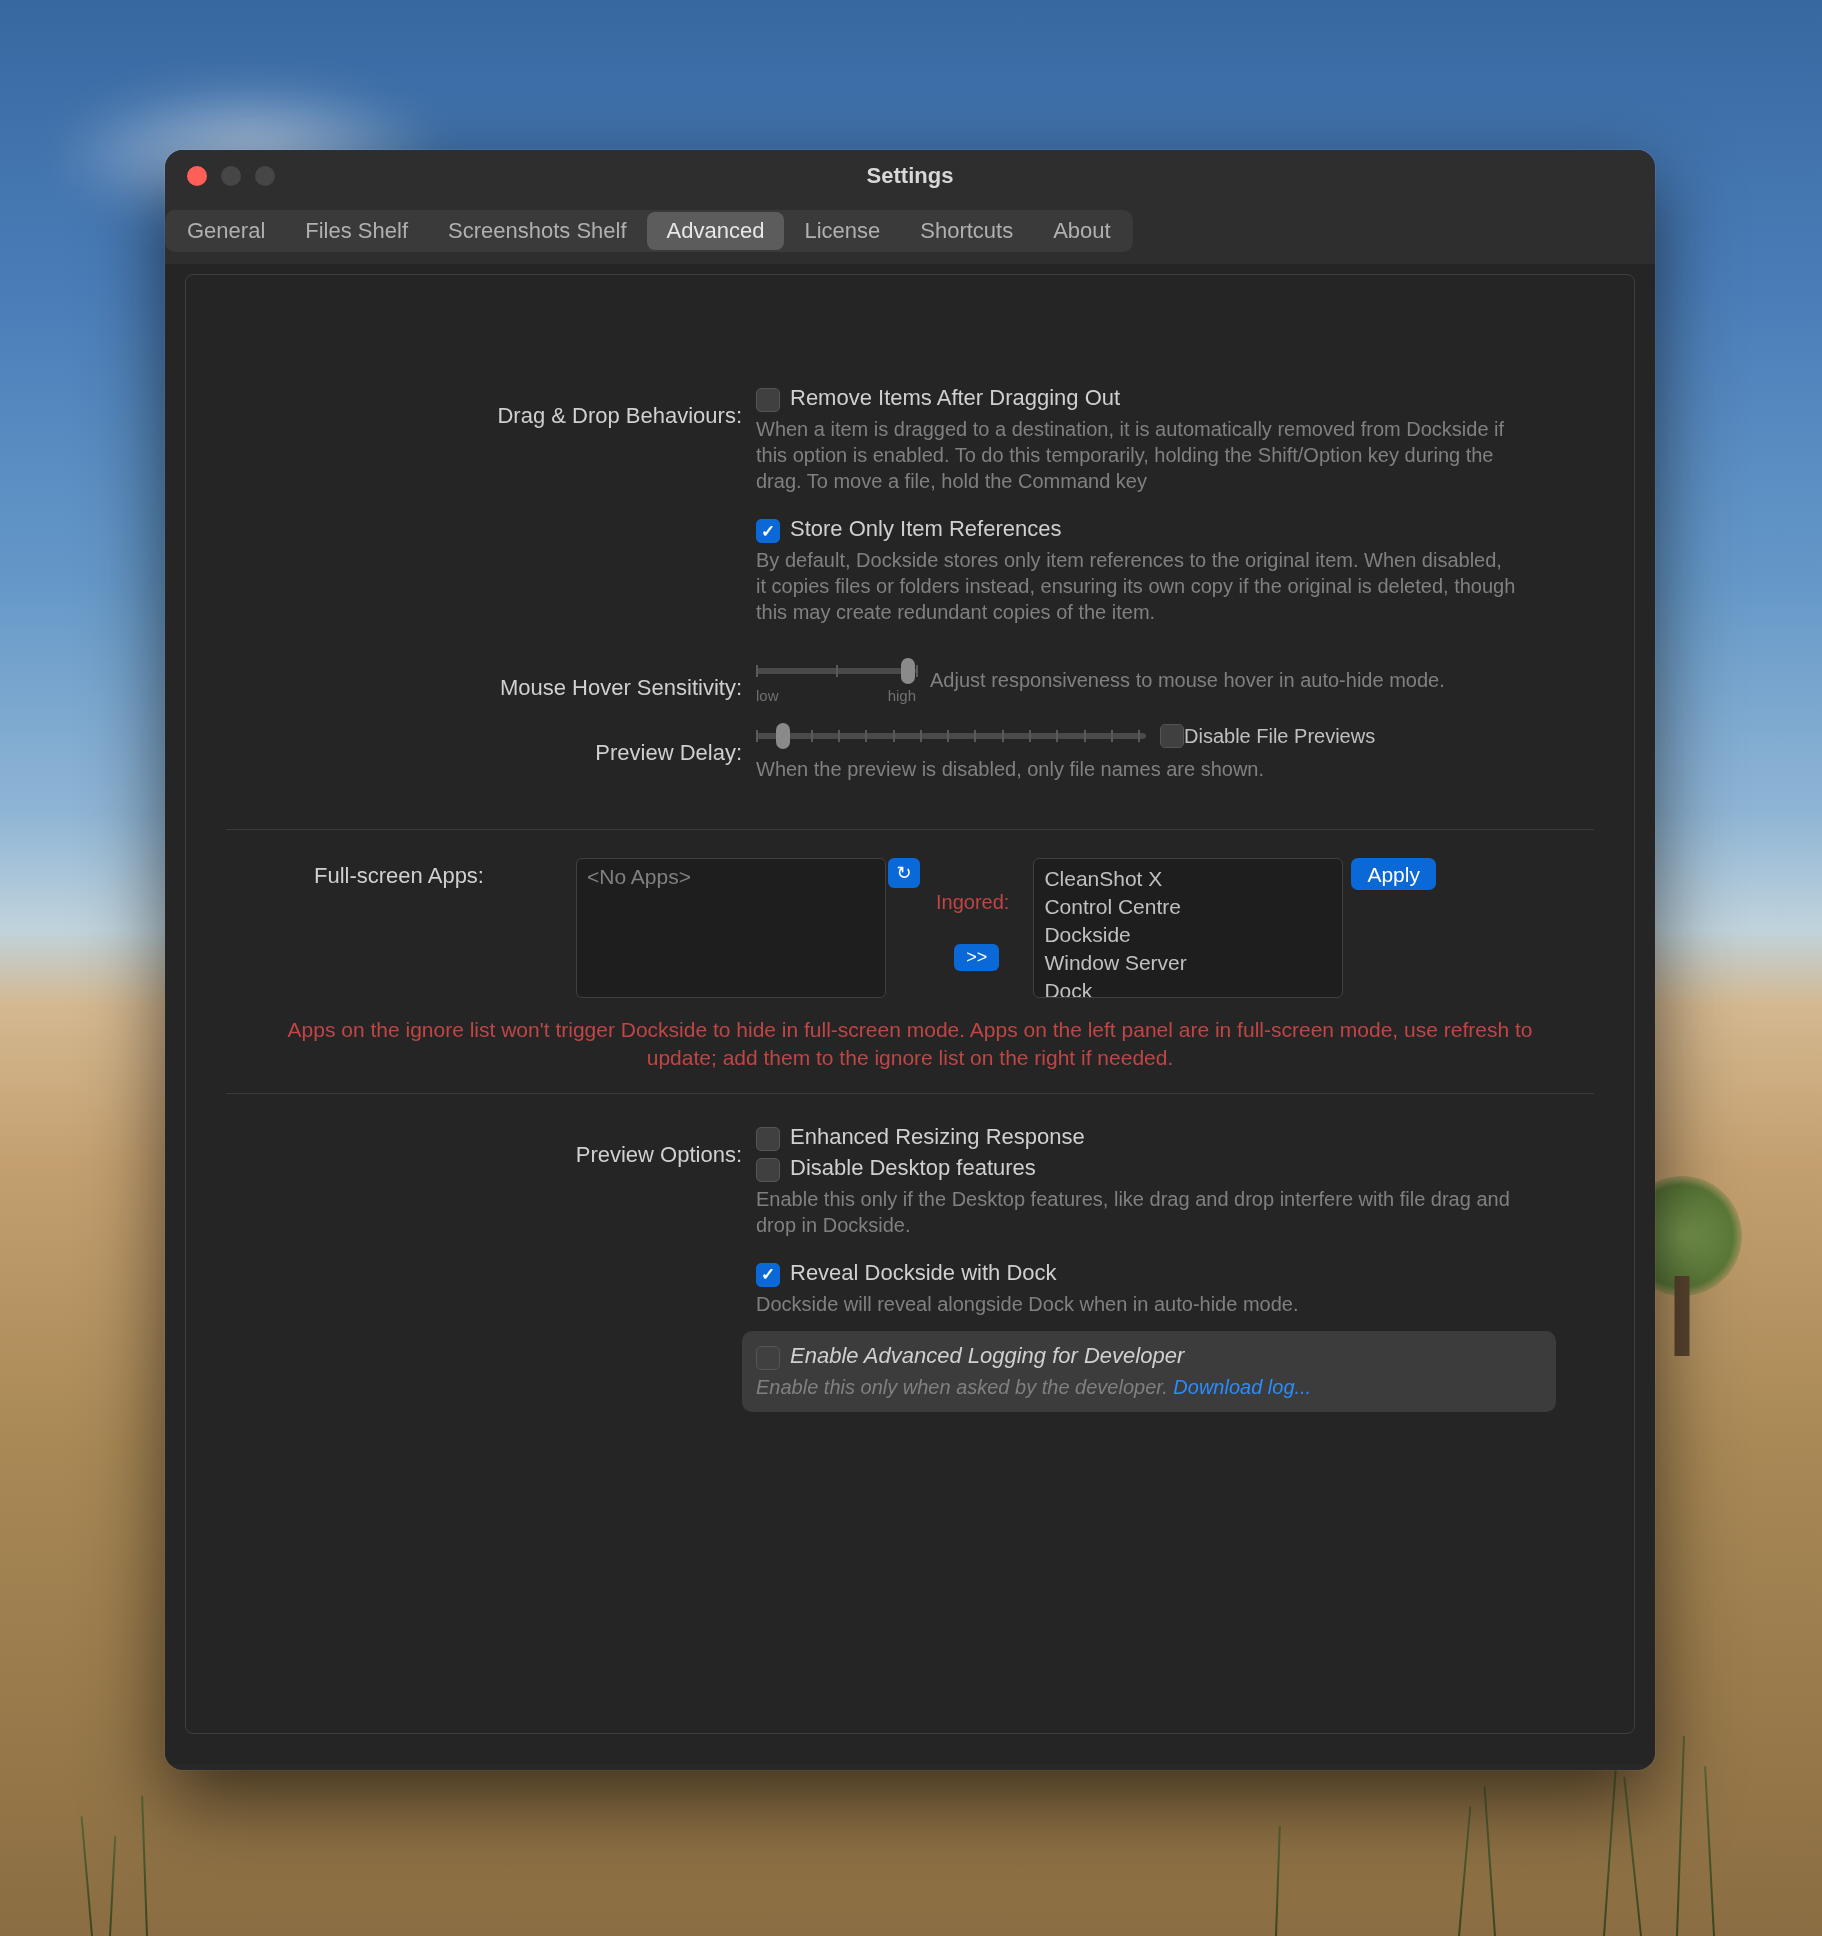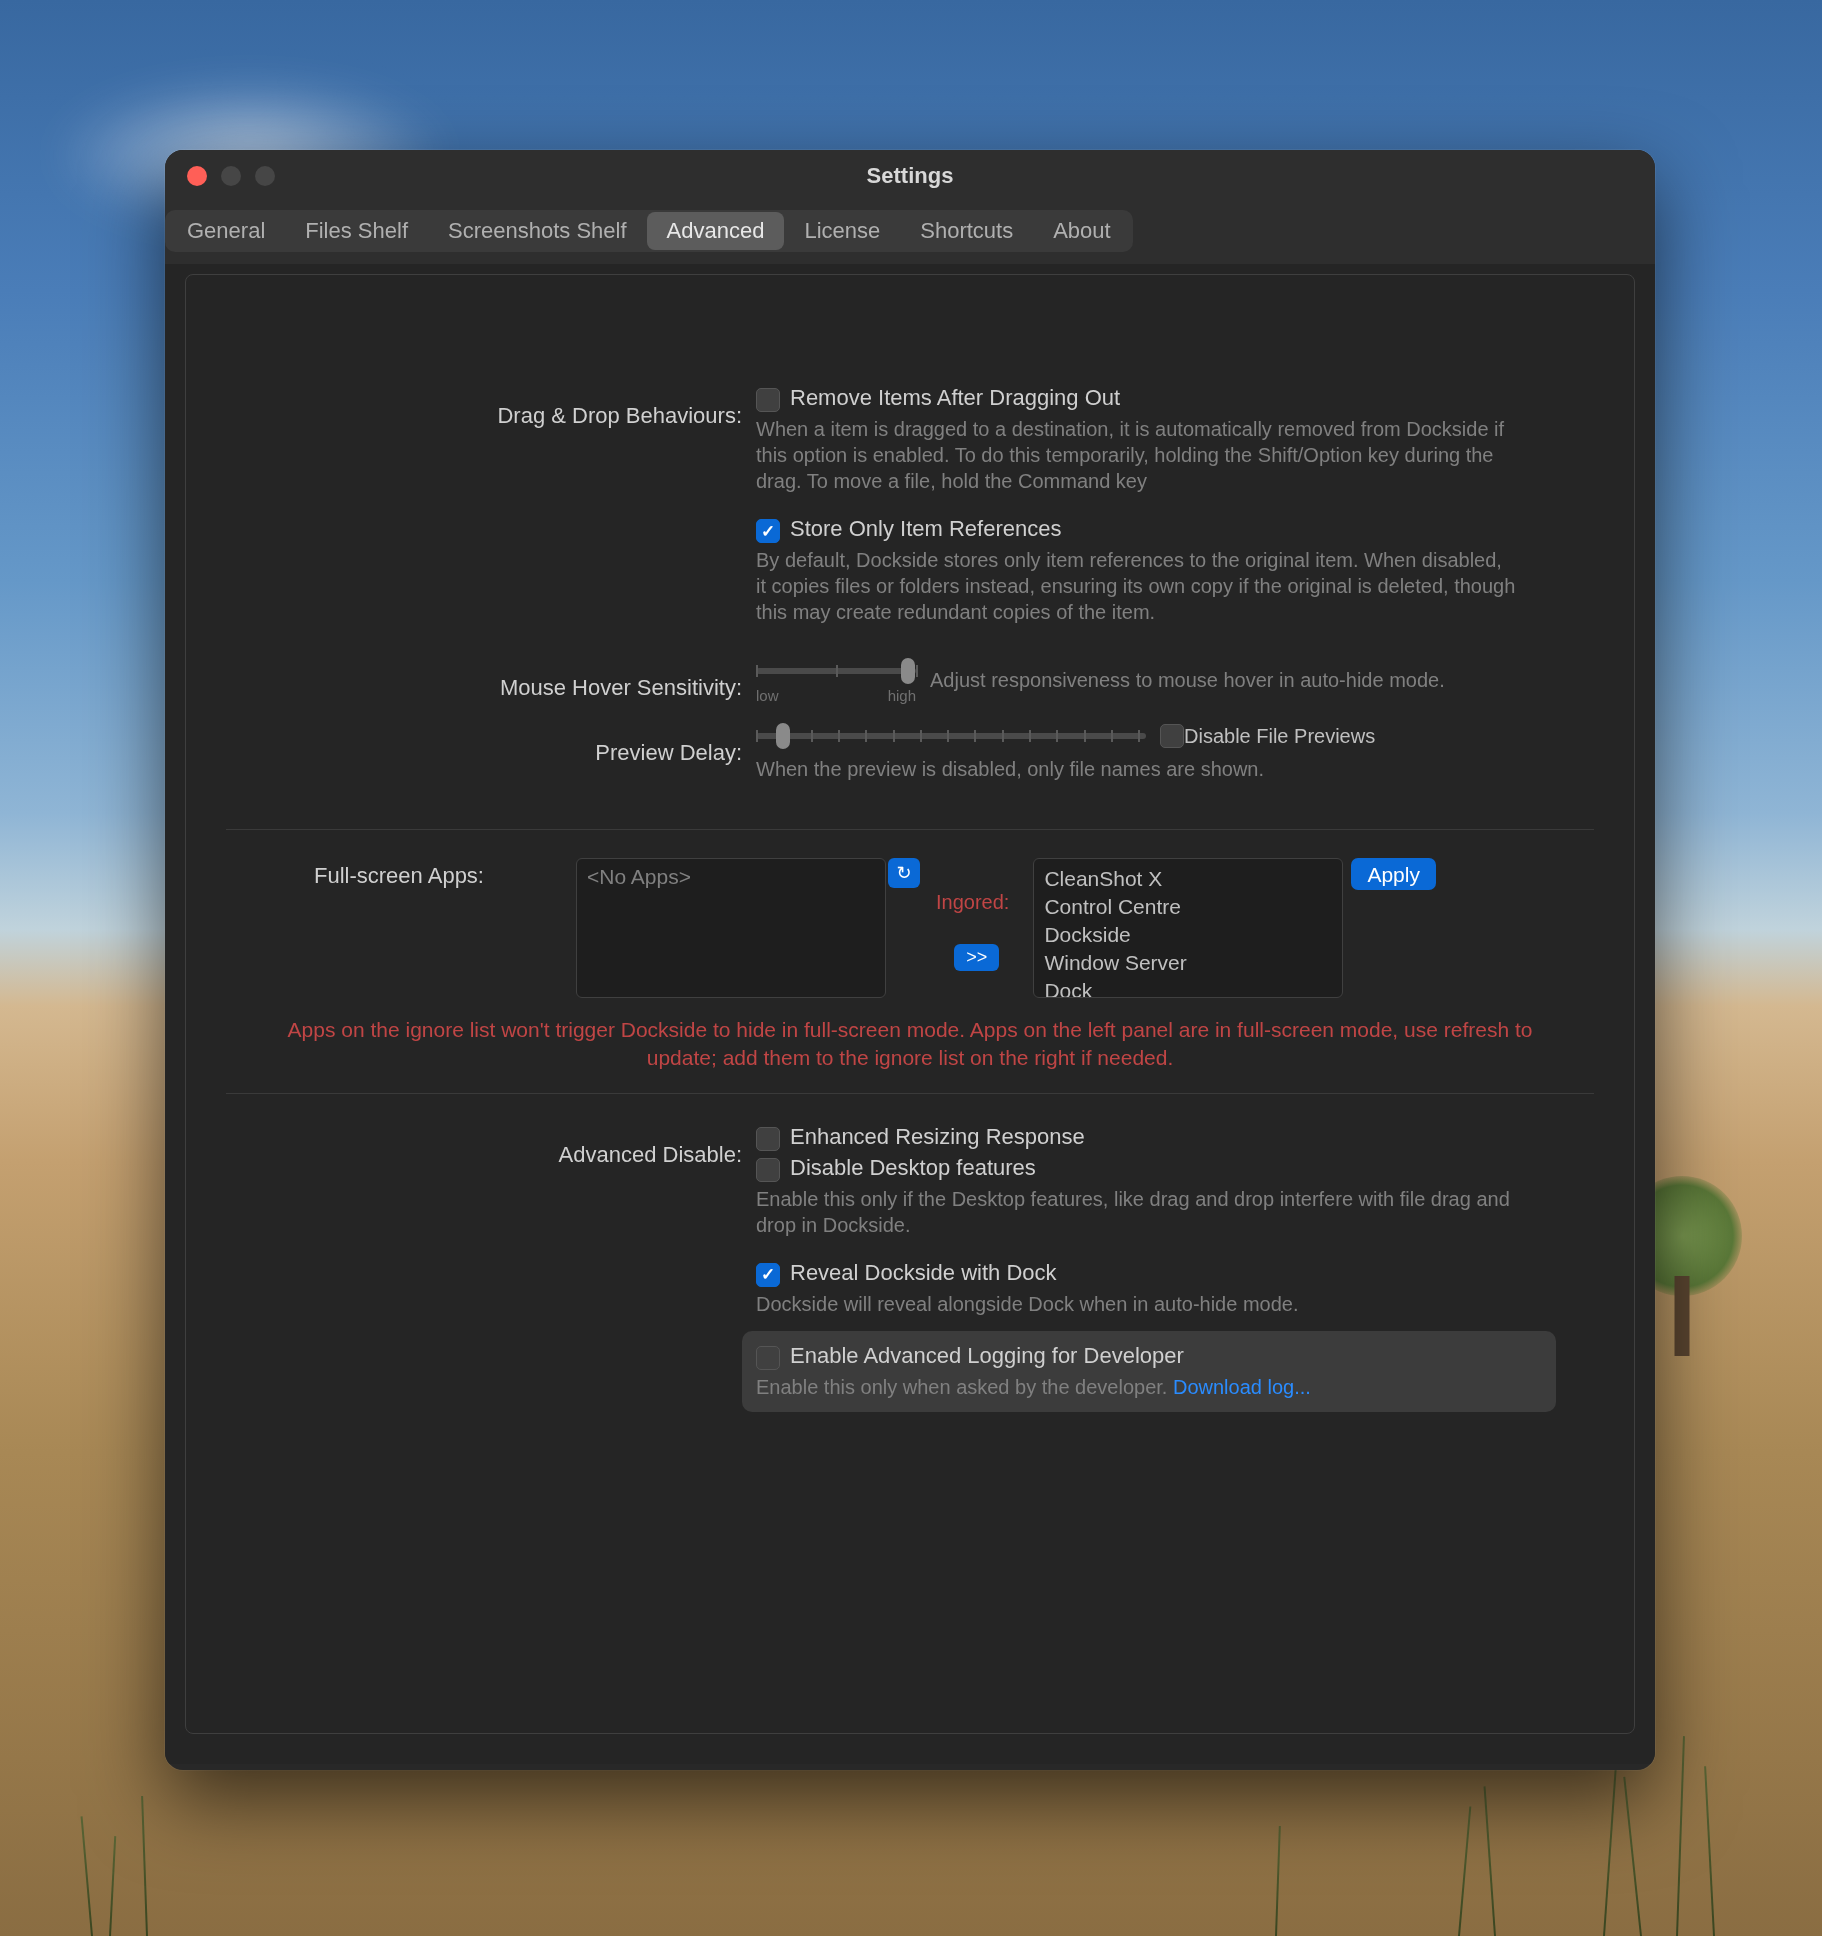--- a/index.html
+++ b/index.html
@@ -354,20 +354,21 @@
   margin-top: 18px;
   margin-bottom: 10px;
   padding: 0 40px;
 }
 .highlighted-row {
   background: #3c3c3c;
   border-radius: 10px;
   padding: 12px 14px 12px 14px;
   margin-left: -14px;
   margin-right: -40px;
+  font-style: italic;
 }
 .highlighted-row .checkbox-desc {
   margin-bottom: 0;
 }
 .link {
   color: #2a8cff;
   cursor: pointer;
 }
 </style>
 </head>
@@ -516,21 +517,21 @@
           <div class="listbox-item">Dock</div>
         </div>
         <div class="apply-btn">Apply</div>
       </div>
 
       <div class="apps-desc">Apps on the ignore list won't trigger Dockside to hide in full-screen mode. Apps on the left panel are in full-screen mode, use refresh to update; add them to the ignore list on the right if needed.</div>
 
       <hr class="divider">
 
       <div class="section-row" style="margin-top:30px">
-        <div class="section-label">Advanced Disable:</div>
+        <div class="section-label">Preview Options:</div>
         <div class="section-body">
           <div class="checkbox-row">
             <div class="checkbox"></div>
             <div class="checkbox-label">Enhanced Resizing Response</div>
           </div>
 
           <div class="checkbox-row">
             <div class="checkbox"></div>
             <div class="checkbox-label">Disable Desktop features</div>
           </div>

